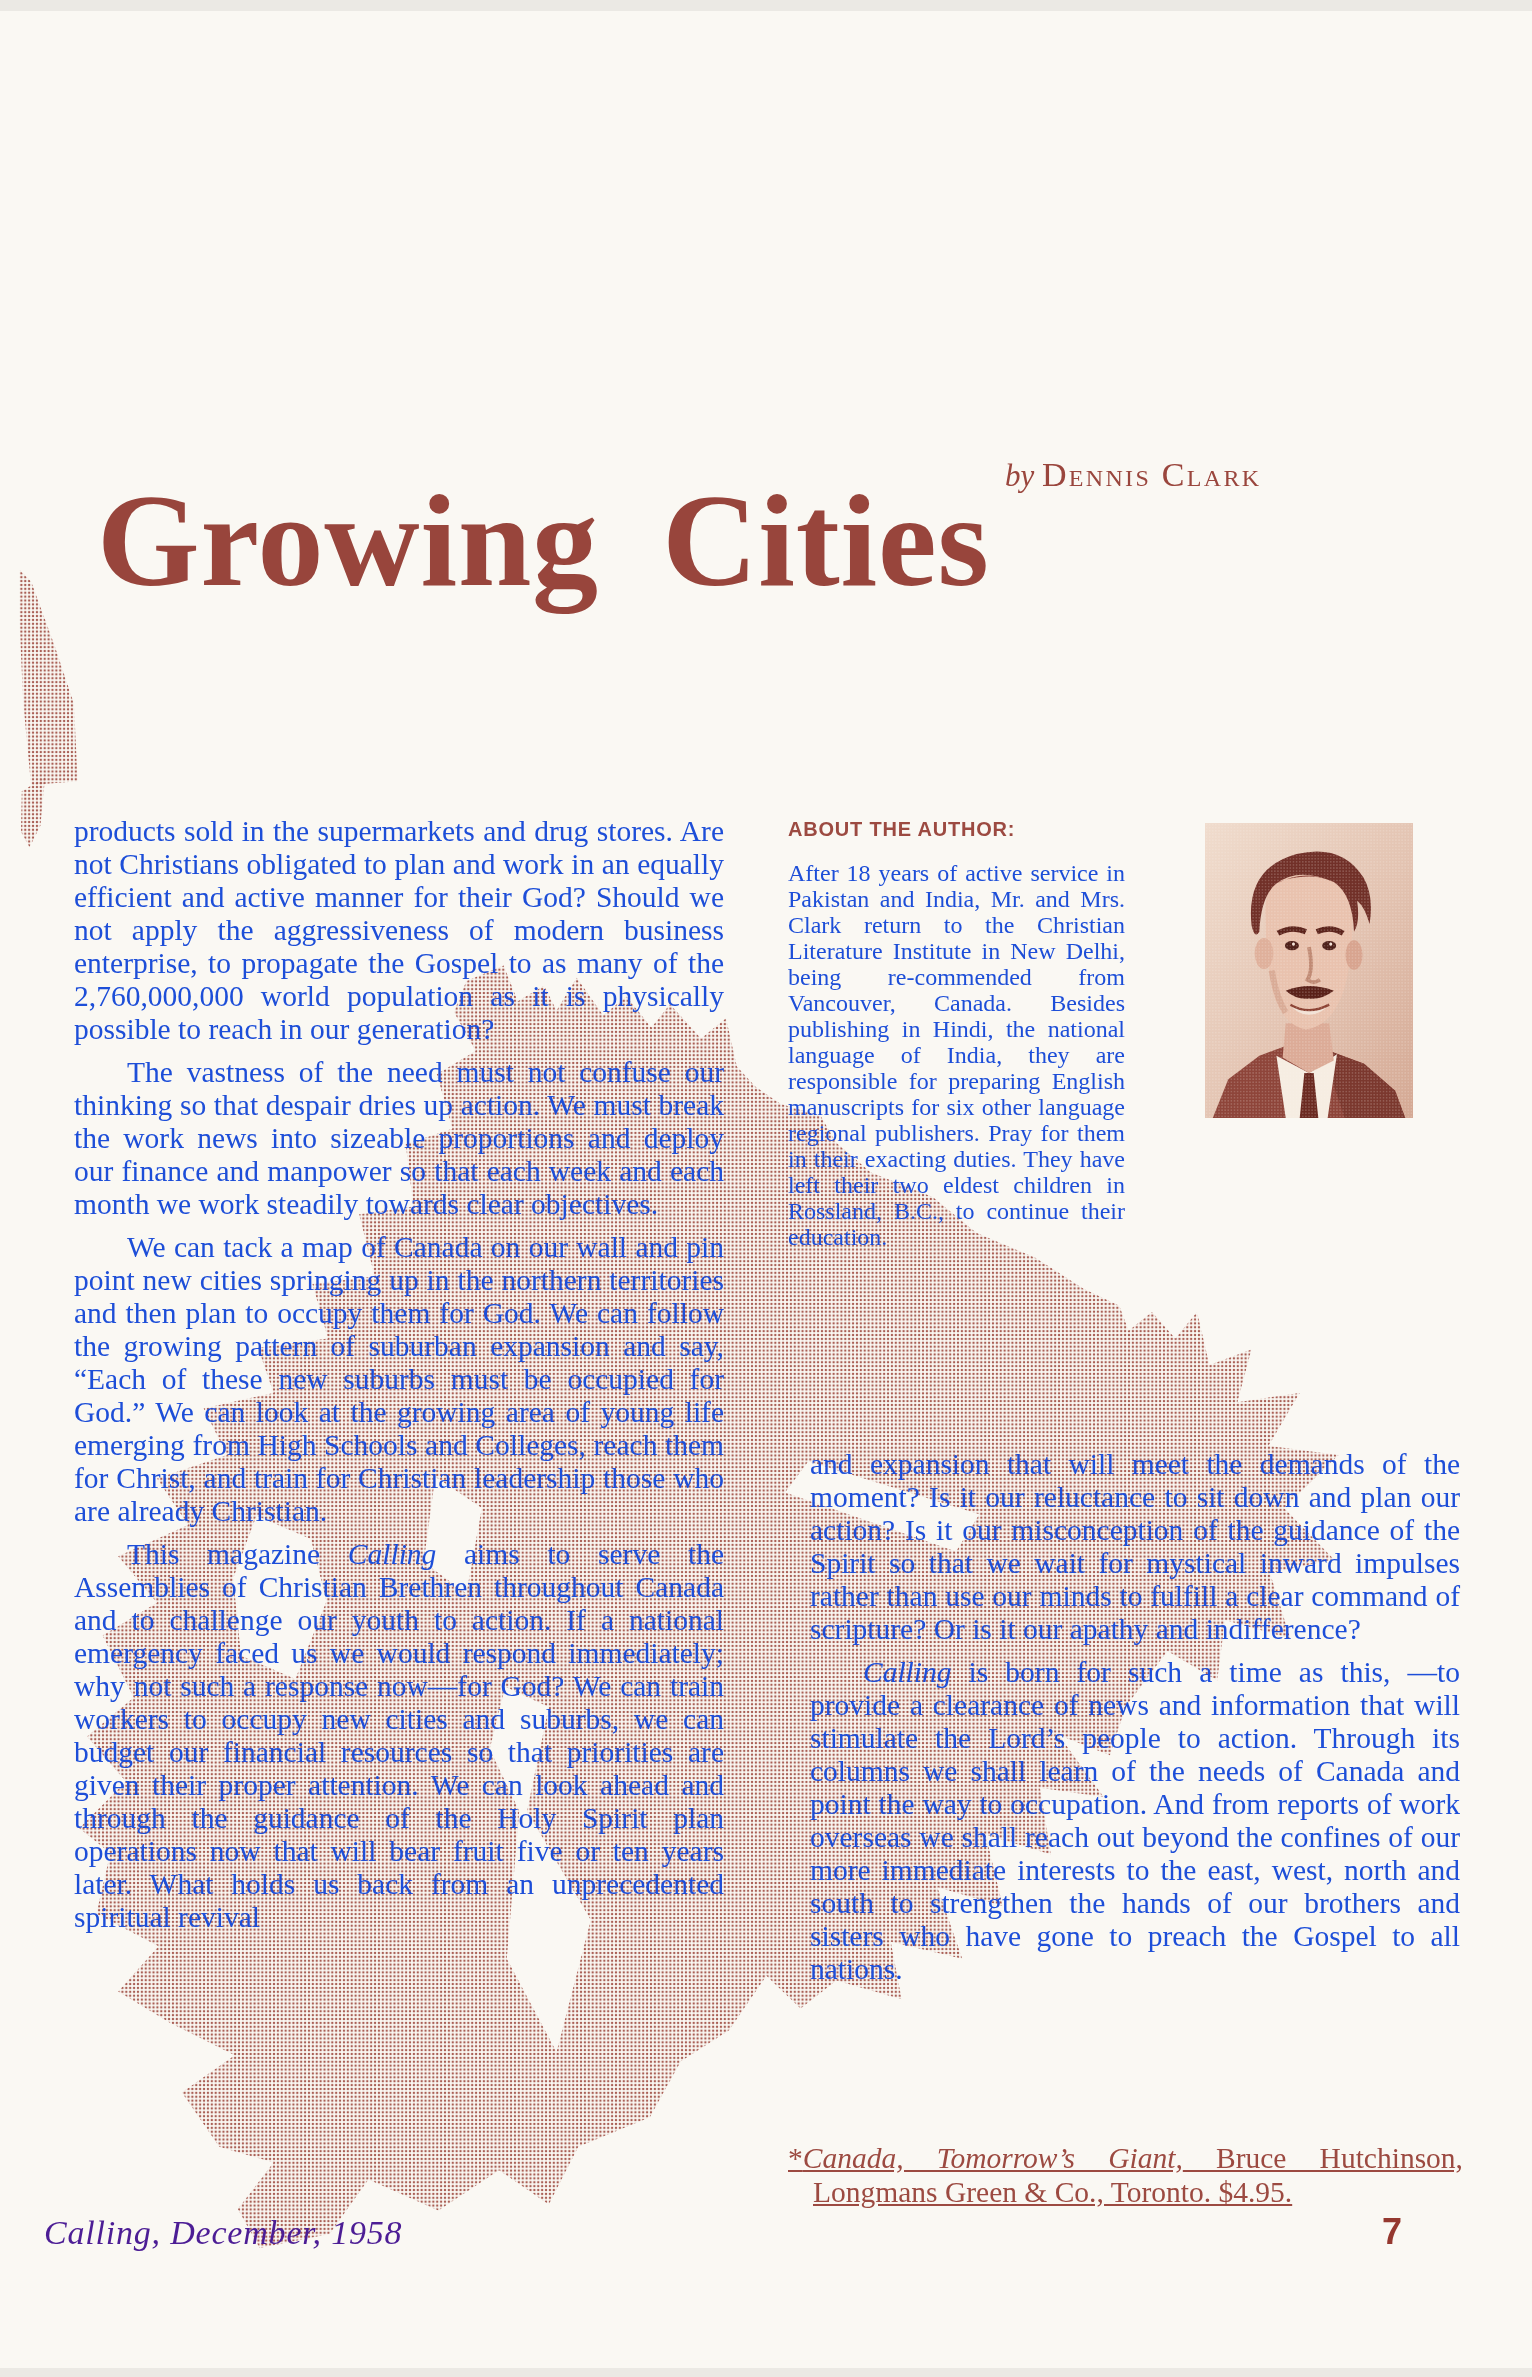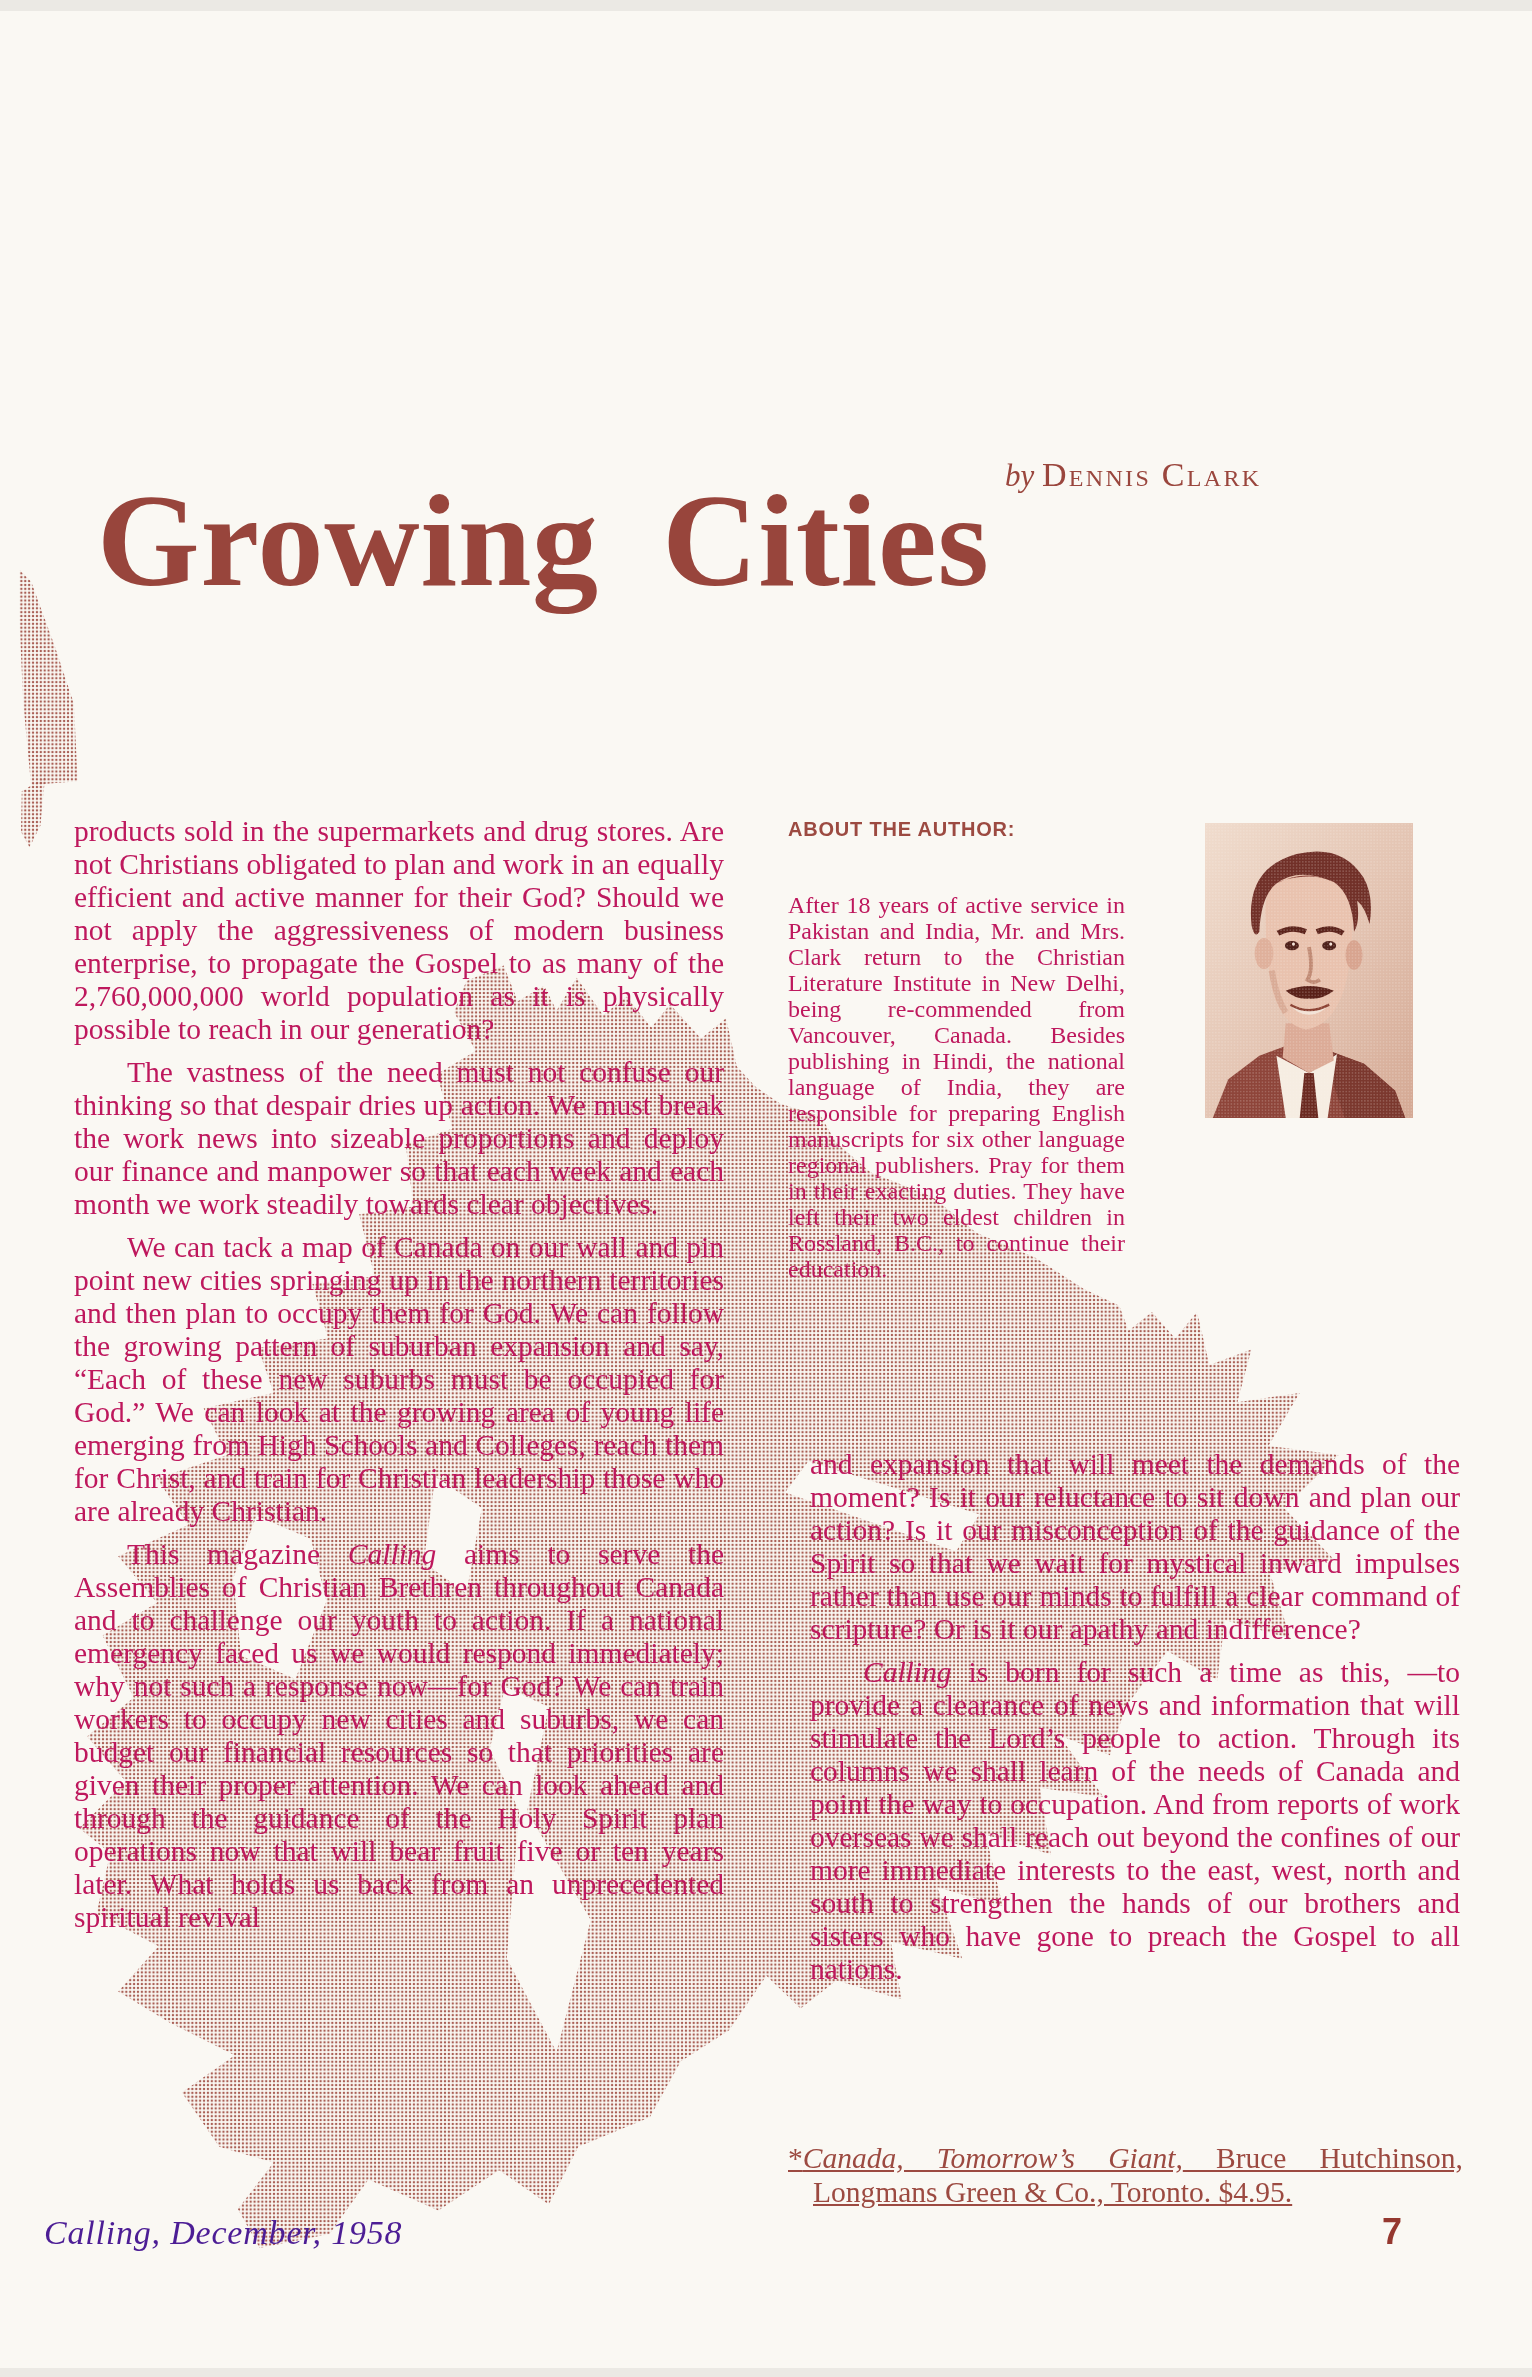--- a/index.html
+++ b/index.html
@@ -17,33 +17,33 @@
     left:70px;top:387px;
     font-size:132px;line-height:1;
     letter-spacing:0.8px;word-spacing:29.5px;
     color:#98453c;white-space:nowrap;margin-left:27px;
   }
   .byline{left:1005px;top:456px;font-size:31px;white-space:nowrap;color:#9a463d;}
   .byline .by{font-style:italic;}
   .byline .name{font-variant:small-caps;letter-spacing:2.3px;font-size:34px;}
   
   .col-left{left:74px;top:815px;width:650px;}
-  .body-text{font-size:29.5px;line-height:33px;text-align:justify;color:#be185d;}
+  .body-text{font-size:29.5px;line-height:33px;text-align:justify;color:#1d4ed8;}
   .body-text p{margin:0;}
   .body-text p + p{margin-top:10px;text-indent:53px;}
   
   .about-heading{
     left:788px;top:818px;
     font-family:"Liberation Sans", sans-serif;
     font-weight:bold;font-size:20px;letter-spacing:0.8px;
     color:#9c4a41;white-space:nowrap;
   }
   .about-body{
     left:788px;top:860px;width:337px;
-    font-size:24px;line-height:26px;text-align:justify;margin-top:32px;
+    font-size:24px;line-height:26px;text-align:justify;
   }
   .photo{
     left:1205px;top:823px;width:208px;height:295px;
   }
   .col-right{left:810px;top:1448px;width:650px;}
   .footnote{
     left:788px;top:2141px;width:650px;
     font-size:29.5px;line-height:34px;
     padding-left:25px;text-indent:-25px;text-align:justify;text-decoration:underline;
   }

